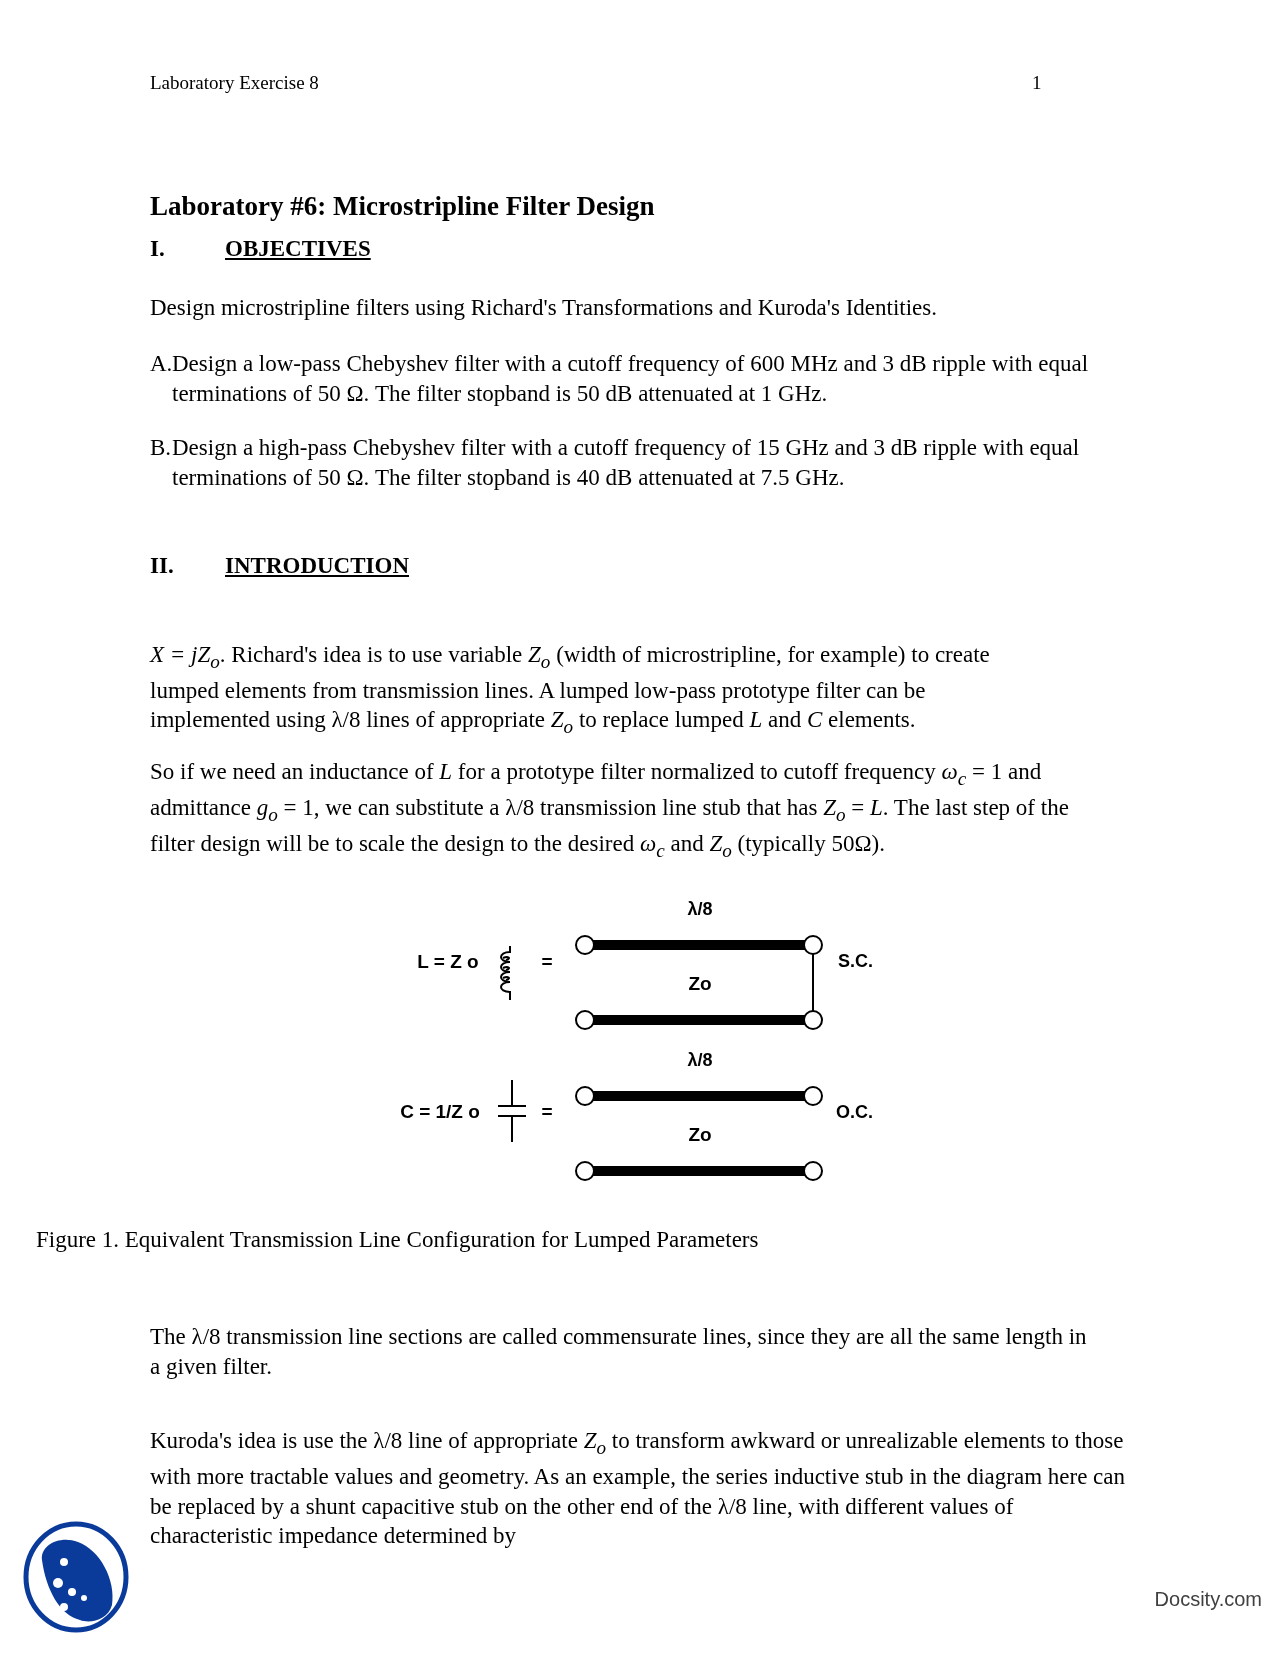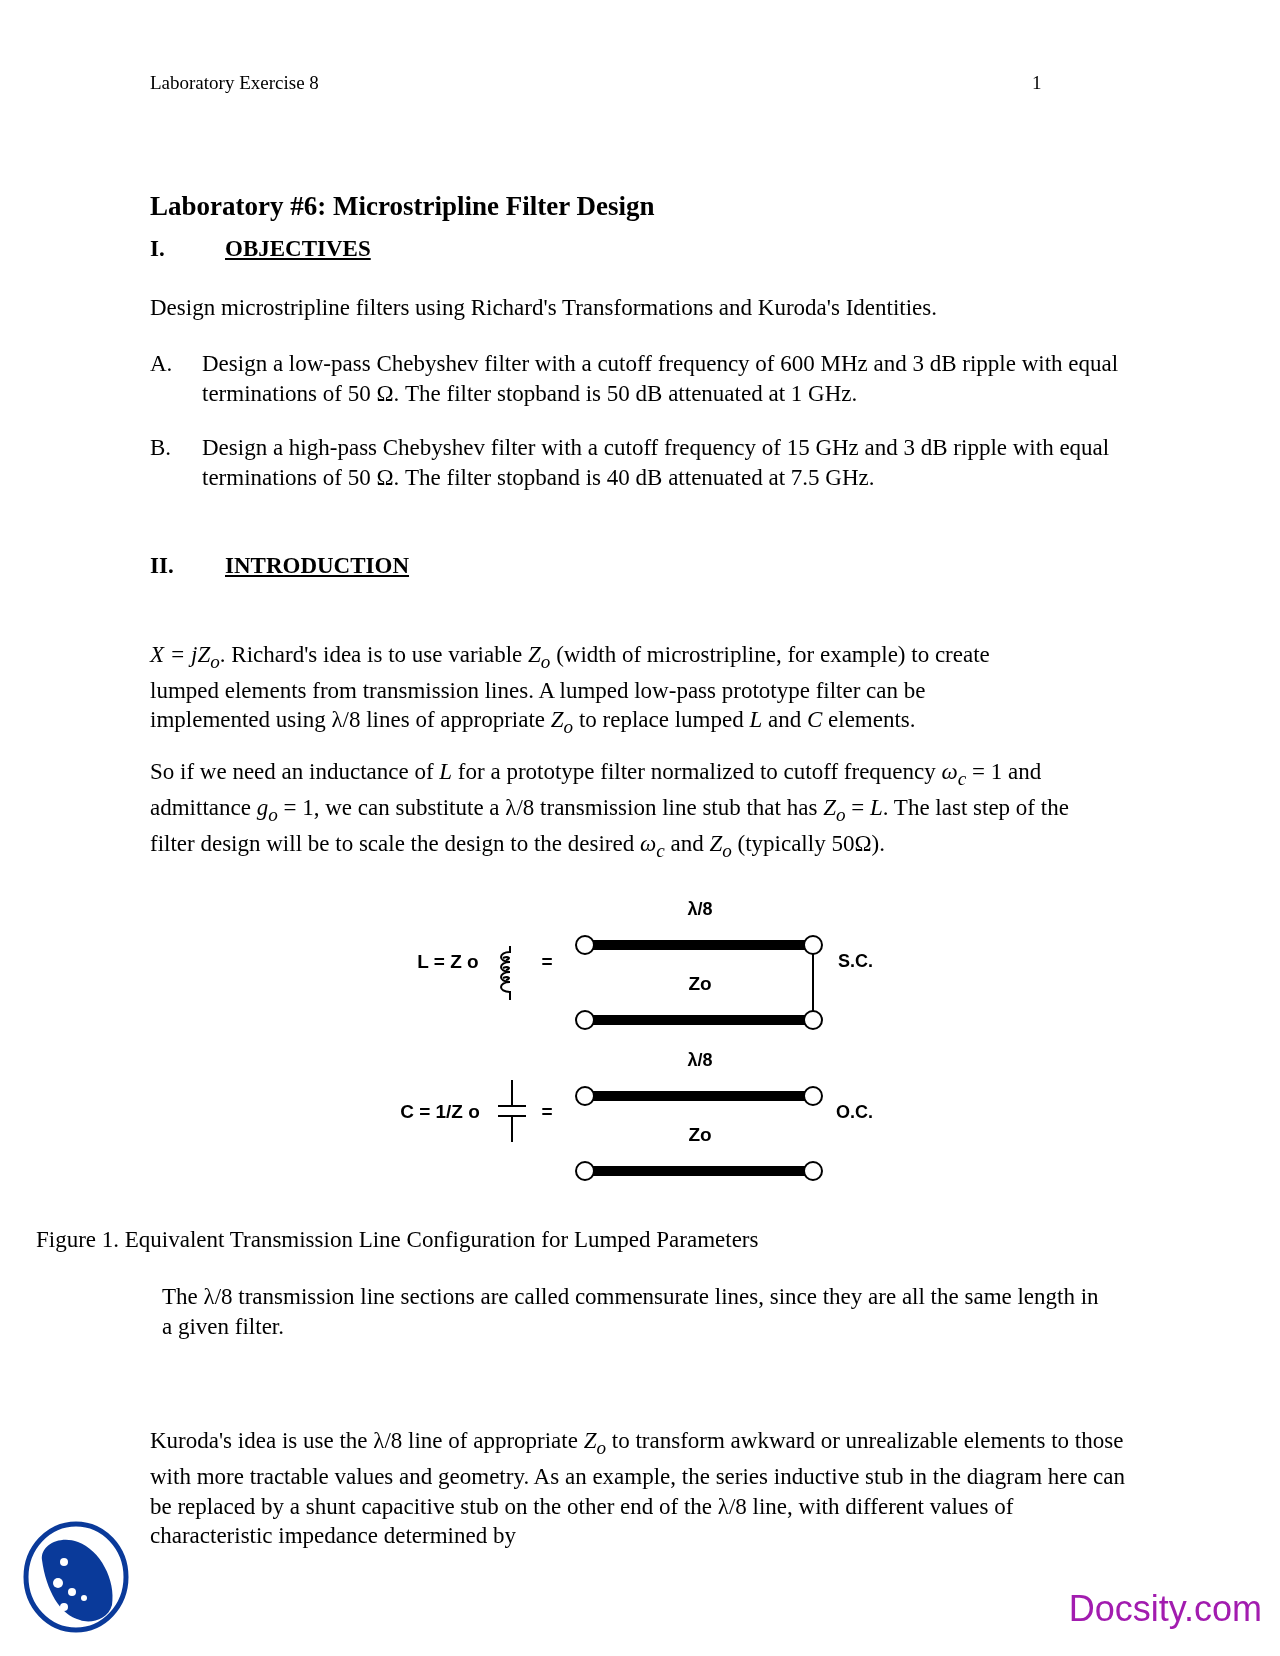--- a/index.html
+++ b/index.html
@@ -8,23 +8,23 @@
   .abs { position: absolute; }
   .hdr { font-size: 19px; top: 72px; }
   .title { font-size: 27px; font-weight: bold; left: 150px; top: 191px; }
   .sec { font-size: 23px; font-weight: bold; }
   .sec .num { position: absolute; left: 0; }
   .sec .lbl { position: absolute; left: 75px; text-decoration: underline; white-space: nowrap; }
   .para { font-size: 23px; line-height: 29.5px; left: 150px; width: 990px; }
   .para i { font-style: italic; }
   .item { font-size: 23px; line-height: 30px; left: 150px; width: 990px; }
   .item .mk { position: absolute; left: 0; top: 0; }
-  .item .tx { margin-left: 52px; display: block; }
+  .item .tx { margin-left: 22px; display: block; }
   .caption { font-size: 23px; left: 0; width: 1280px; top: 1227px; padding-left: 36px; }
-  .docsity { font-family: "Liberation Sans", sans-serif; font-size: 36px; color: #a21caf; right: 18px; top: 1588px; margin-left: 39px; }
+  .docsity { font-family: "Liberation Sans", sans-serif; font-size: 20px; color: #404040; right: 18px; top: 1588px; margin-left: 39px; }
   svg text { font-family: "Liberation Sans", sans-serif; font-weight: bold; }
 </style>
 </head>
 <body>
 
 <div class="abs hdr" style="left:150px;">Laboratory Exercise 8</div>
 <div class="abs hdr" style="left:1032px;">1</div>
 
 <div class="abs title">Laboratory #6:  Microstripline Filter Design</div>
 
@@ -94,21 +94,21 @@
   <circle cx="585" cy="216" r="9" fill="#fff" stroke="#000" stroke-width="2"></circle>
   <circle cx="813" cy="216" r="9" fill="#fff" stroke="#000" stroke-width="2"></circle>
   <circle cx="585" cy="291" r="9" fill="#fff" stroke="#000" stroke-width="2"></circle>
   <circle cx="813" cy="291" r="9" fill="#fff" stroke="#000" stroke-width="2"></circle>
   <text x="700" y="261" font-size="19" text-anchor="middle">Zo</text>
   <text x="836" y="238" font-size="18">O.C.</text>
 </svg>
 
 <div class="abs caption">Figure 1.  Equivalent Transmission Line Configuration for Lumped Parameters</div>
 
-<div class="abs para" style="top:1282px; width:950px;margin-left:12px;">The λ/8 transmission line sections are called commensurate lines, since they are all the same length in a given filter.</div>
+<div class="abs para" style="top:1322px; width:950px;">The λ/8 transmission line sections are called commensurate lines, since they are all the same length in a given filter.</div>
 
 <div class="abs para" style="top:1426px; width:985px;">
   <span>Kuroda's idea is use the λ/8 line of appropriate </span><i>Z</i><i><sub>o</sub></i><span> to transform awkward or unrealizable elements to those with more tractable values and geometry.  As an example, the series inductive stub in the diagram here can be replaced by a shunt capacitive stub on the other end of the λ/8 line, with different values of characteristic impedance determined by</span>
 </div>
 
 <svg class="abs" style="left:20px; top:1520px;" width="116" height="116">
   <ellipse cx="56" cy="57" rx="50" ry="53" fill="#fff" stroke="#0a3a9a" stroke-width="5"></ellipse>
   <path d="M22,40 C20,25 40,15 58,22 C80,30 96,60 92,85 C88,100 70,104 60,100 C40,95 26,70 22,40 Z" fill="#0a3a9a"></path>
   <circle cx="44" cy="42" r="4" fill="#fff"></circle>
   <circle cx="38" cy="63" r="5" fill="#fff"></circle>

